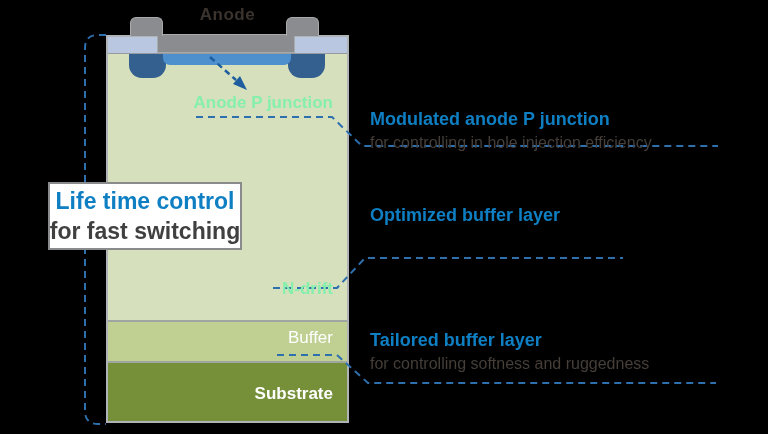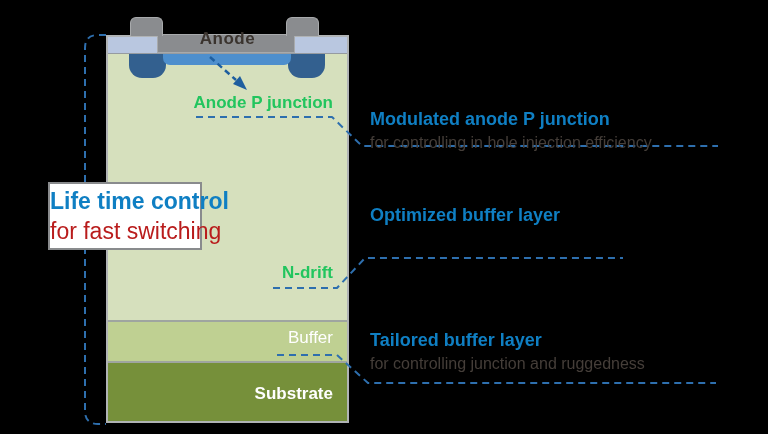--- a/index.html
+++ b/index.html
@@ -42,42 +42,42 @@
   .electrode-tab{
     position:absolute;top:17px;width:33px;height:19px;
     background:#8a8c8f;border:1px solid #a8aaac;border-bottom:none;
     border-radius:6px 6px 0 0;
   }
   .tab-left{left:130px;}
   .tab-right{left:286px;}
   
   .anode-title{
     position:absolute;left:106px;top:5px;width:243px;text-align:center;
-    font-size:17px;font-weight:700;color:#3a332e;letter-spacing:.5px;margin-top:24px;
+    font-size:17px;font-weight:700;color:#3a332e;letter-spacing:.5px;
   }
   .dev-label{
-    position:absolute;right:435px;font-size:17px;font-weight:700;color:#22c55e;
+    position:absolute;right:435px;font-size:17px;font-weight:700;color:#86efac;
     white-space:nowrap;line-height:17px;
   }
   .dev-label.white{color:#ffffff;text-align:right;}
   .dev-label.thin{font-weight:400;}
   .lbl-anode-p{top:94px;}
-  .lbl-ndrift{top:264px;}
+  .lbl-ndrift{top:280px;}
   .lbl-buffer{top:329px;}
   .lbl-substrate{top:385px;margin-left:48px;}
   
   svg.overlay{position:absolute;left:0;top:0;pointer-events:none;}
   
   .callout{
-    position:absolute;left:48px;top:182px;width:154px;height:68px;
+    position:absolute;left:48px;top:182px;width:194px;height:68px;
     background:#ffffff;border:2px solid #898b8d;
-    display:flex;flex-direction:column;align-items:flex-start;justify-content:center;
+    display:flex;flex-direction:column;align-items:center;justify-content:center;
   }
   .callout .title{font-size:23px;font-weight:700;color:#0f7fc3;line-height:30px;white-space:nowrap;}
-  .callout .subtitle{font-size:23px;font-weight:400;color:#b91c1c;line-height:30px;white-space:nowrap;}
+  .callout .subtitle{font-size:23px;font-weight:700;color:#404040;line-height:30px;white-space:nowrap;}
   
   .annotation{position:absolute;left:370px;white-space:nowrap;}
   .ann-1{top:108px;}
   .ann-2{top:204px;}
   .ann-3{top:329px;text-decoration:underline;}
   .annotation .title{font-size:18px;font-weight:700;color:#0f7fc3;line-height:23px;}
   .annotation .subtitle{font-size:16px;font-weight:400;color:#453e39;line-height:23px;}
 </style>
 </head>
 <body>
@@ -123,16 +123,16 @@
 
   <div class="annotation ann-1">
     <div class="title">Modulated anode P junction</div>
     <div class="subtitle">for controlling in hole injection efficiency</div>
   </div>
   <div class="annotation ann-2">
     <div class="title">Optimized buffer layer</div>
   </div>
   <div class="annotation ann-3">
     <div class="title">Tailored buffer layer</div>
-    <div class="subtitle">for controlling junction and ruggedness</div>
+    <div class="subtitle">for controlling softness and ruggedness</div>
   </div>
 
 </div>
 
 </body></html>

